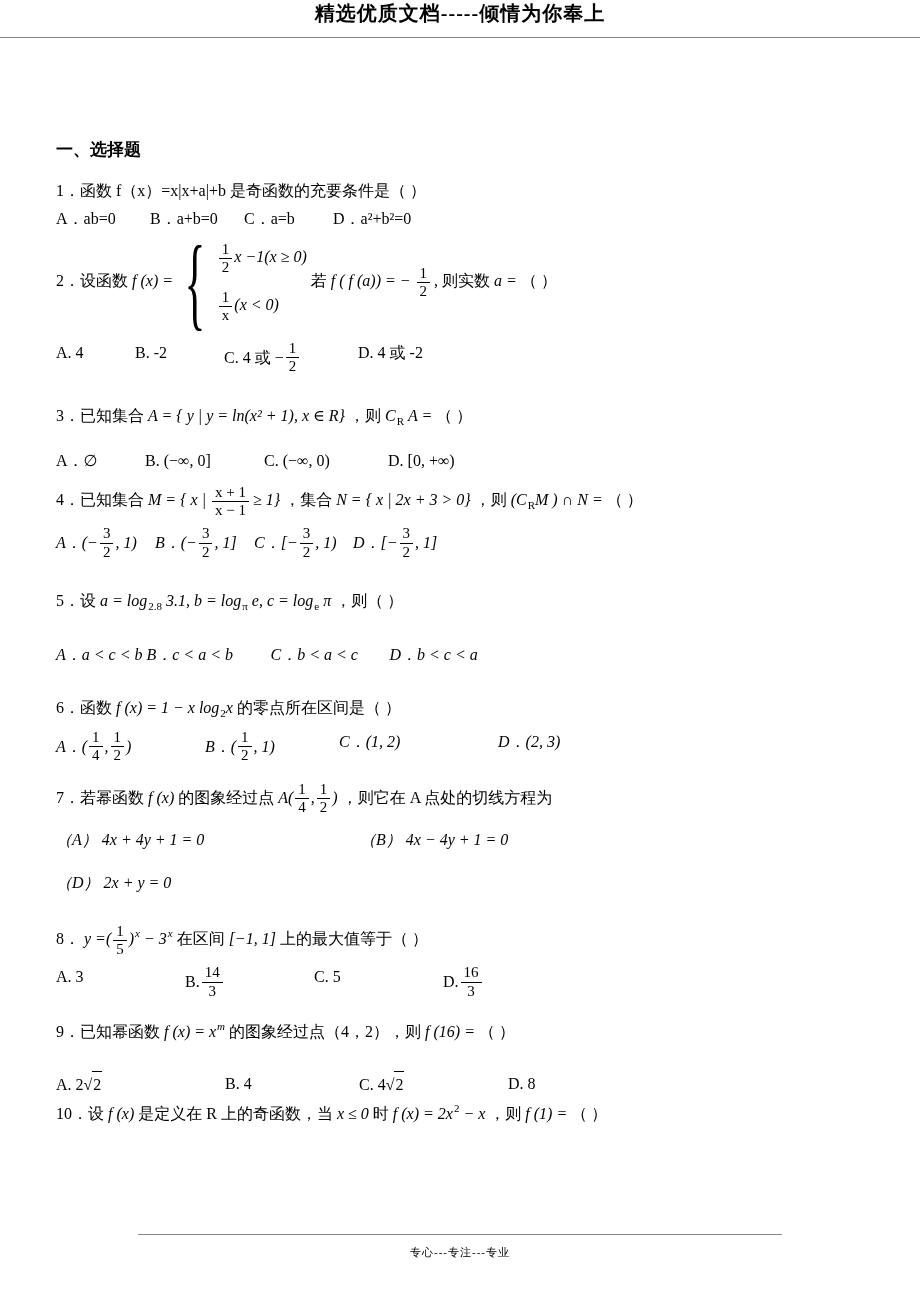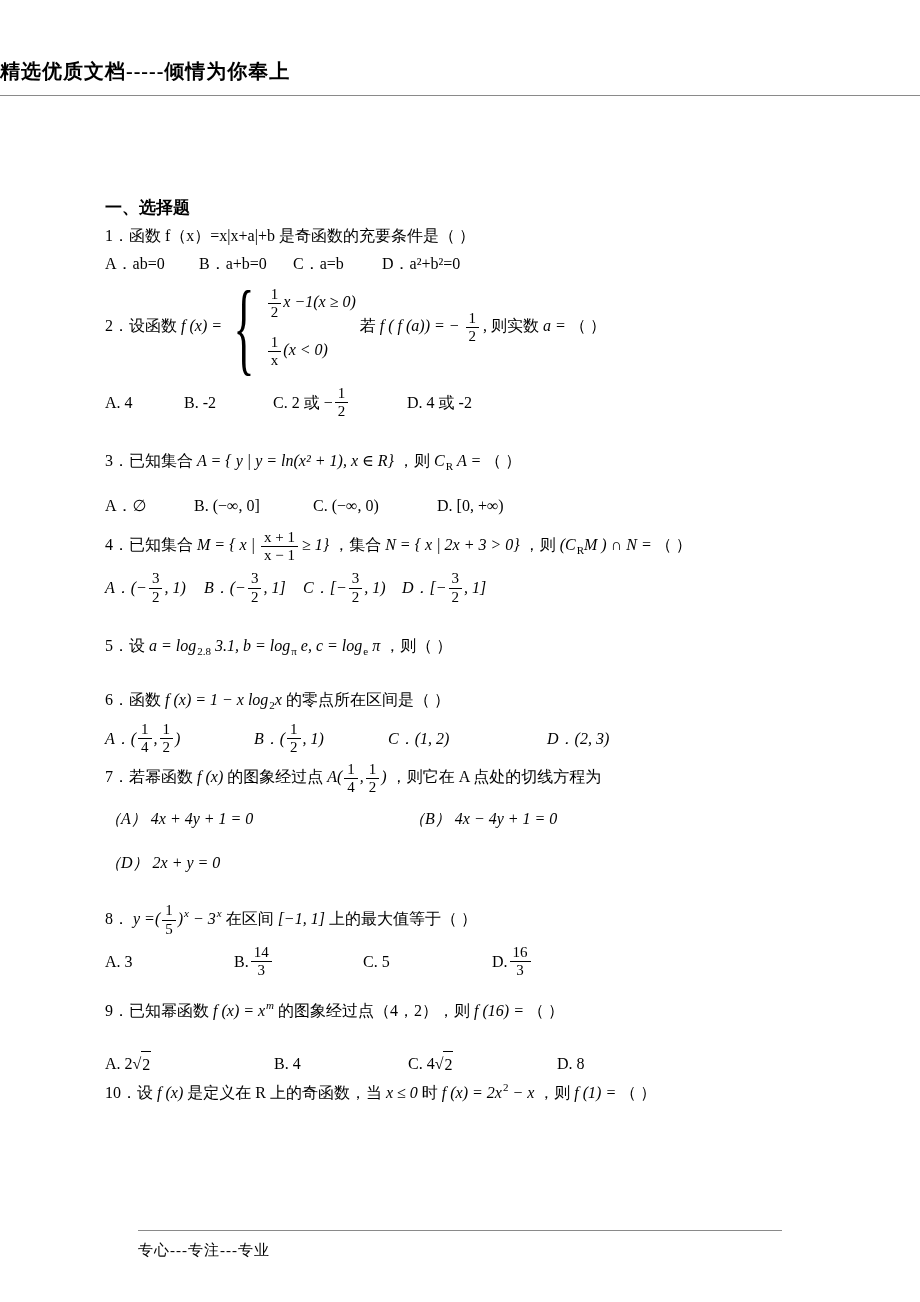--- a/index.html
+++ b/index.html
@@ -1,51 +1,51 @@
 <!DOCTYPE html>
 <html><head>
 <meta charset="utf-8">
 <style>
 *{margin:0;padding:0;box-sizing:border-box}
 body{width:920px;height:1302px;background:#ffffff;color:#000;
      font-family:"Liberation Serif","DejaVu Serif",serif;font-size:16px;
      position:relative;overflow:hidden}
-.page{padding:0 105px}
-.header{padding-top:58px;}
+.page{padding:0 56px}
+.header{text-align:center}
 .header-title{font-size:20px;font-weight:700;letter-spacing:1px}
 .header-rule{border-bottom:1px solid #8a8a8a;margin-top:10px}
 .section-title{margin-top:100px;font-size:17px;font-weight:700;
      font-family:"Liberation Sans","DejaVu Sans",sans-serif}
 .line{margin-top:16px;line-height:1.6}
 .line>span{margin-right:4px}
 .mi{font-style:italic}
 .cn{font-style:normal}
 .frac{display:inline-block;vertical-align:middle;text-align:center;font-size:15px;
       line-height:1.15;margin:0 2px;font-style:normal}
 .frac .num{display:block;border-bottom:1px solid #000;padding:0 3px}
 .frac .den{display:block;padding:0 3px}
 .sub{font-size:11px;vertical-align:-4px;margin-left:1px;font-style:normal}
 .sup{font-size:11px;vertical-align:7px;margin-left:1px;font-style:italic}
 .sup.up{font-style:normal}
 .piecewise{display:inline-flex;align-items:center;vertical-align:middle;margin:0 4px}
 .brace{display:inline-block;font-size:58px;line-height:1;transform:scale(.75,1.8);
        transform-origin:center;margin-right:8px;font-weight:400;font-style:normal}
 .cases{display:inline-flex;flex-direction:column;row-gap:12px}
 .case{white-space:nowrap}
-.opts{display:flex;align-items:center;flex-wrap:nowrap}
+.opts{display:flex;align-items:flex-start;flex-wrap:nowrap}
 .opt{white-space:nowrap;display:inline-flex;align-items:center}
 .w75{min-width:75px}.w85{min-width:85px}.w90{min-width:90px}.w95{min-width:95px}
 .w115{min-width:115px}.w120{min-width:120px}.w125{min-width:125px}.w130{min-width:130px}
 .w145{min-width:145px}.w155{min-width:155px}.w165{min-width:165px}.w300{min-width:300px}
-.mt2{margin-top:2px}.mt6{margin-top:6px}.mt8{margin-top:4px}.mt10{margin-top:10px}
+.mt2{margin-top:2px}.mt6{margin-top:6px}.mt8{margin-top:17px}.mt10{margin-top:10px}
 .mt12{}.mt14{margin-top:27px}.mt18{margin-top:18px}.mt20{margin-top:2px}
 .rad{font-style:normal}
 .rad-arg{border-top:1px solid #000;font-style:normal;padding:0 1px}
 .footer{position:absolute;left:138px;right:138px;bottom:42px;border-top:1px solid #8a8a8a;
-        padding-top:10px;font-size:15px;letter-spacing:1px}
+        text-align:center;padding-top:10px;font-size:11px;letter-spacing:1px}
 </style>
 </head>
 <body>
 
 <div class="header">
   <div class="header-title">精选优质文档-----倾情为你奉上</div>
   <div class="header-rule"></div>
 </div>
 
 <div class="page">
@@ -71,21 +71,21 @@
           <span class="cases">
             <span class="case mi"><span class="frac"><span class="num">1</span><span class="den">2</span></span><span>x −1(x ≥ 0)</span></span>
             <span class="case mi"><span class="frac"><span class="num">1</span><span class="den">x</span></span><span>(x &lt; 0)</span></span>
           </span>
         </span><span class="cn">若</span><span class="mi">f ( f (a)) = −</span><span class="frac"><span class="num">1</span><span class="den">2</span></span><span class="cn">, 则实数</span><span class="mi">a =</span><span class="cn">（     ）</span>
     </div>
     <div class="line mt12 opts">
       <span class="opt w75">A. 4</span>
       <span class="opt w85">B. -2</span>
       <span class="opt w130">
-          <span>C. 2 或 −</span>
+          <span>C. 4 或 −</span>
           <span class="frac">
             <span class="num">1</span>
             <span class="den">2</span>
           </span>
         </span>
       <span class="opt">D. 4 或 -2</span>
     </div>
   </div>
 
   <div>
@@ -137,20 +137,26 @@
           </span>
           <span>, 1]</span>
         </span>
     </div>
   </div>
 
   <div>
     <div class="line mt14">
       <span class="cn">5．设</span><span class="mi"><span>a = log</span><span class="sub">2.8</span> <span>3.1, b = log</span><span class="sub">π</span> <span>e, c = log</span><span class="sub">e</span> <span>π</span></span><span class="cn">，则（      ）</span>
     </div>
+    <div class="line mt14 opts">
+      <span class="opt w85 mi">A．a &lt; c &lt; b</span>
+      <span class="opt w120 mi">B．c &lt; a &lt; b</span>
+      <span class="opt w115 mi">C．b &lt; a &lt; c</span>
+      <span class="opt mi">D．b &lt; c &lt; a</span>
+    </div>
   </div>
 
   <div>
     <div class="line mt14">
       <span class="cn">6．函数</span><span class="mi"><span>f (x) = 1 − x log</span><span class="sub">2</span><span>x</span></span><span class="cn">的零点所在区间是（     ）</span>
     </div>
     <div class="line mt6 opts">
       <span class="opt w145 mi">
           <span>A．(</span>
           <span class="frac">

